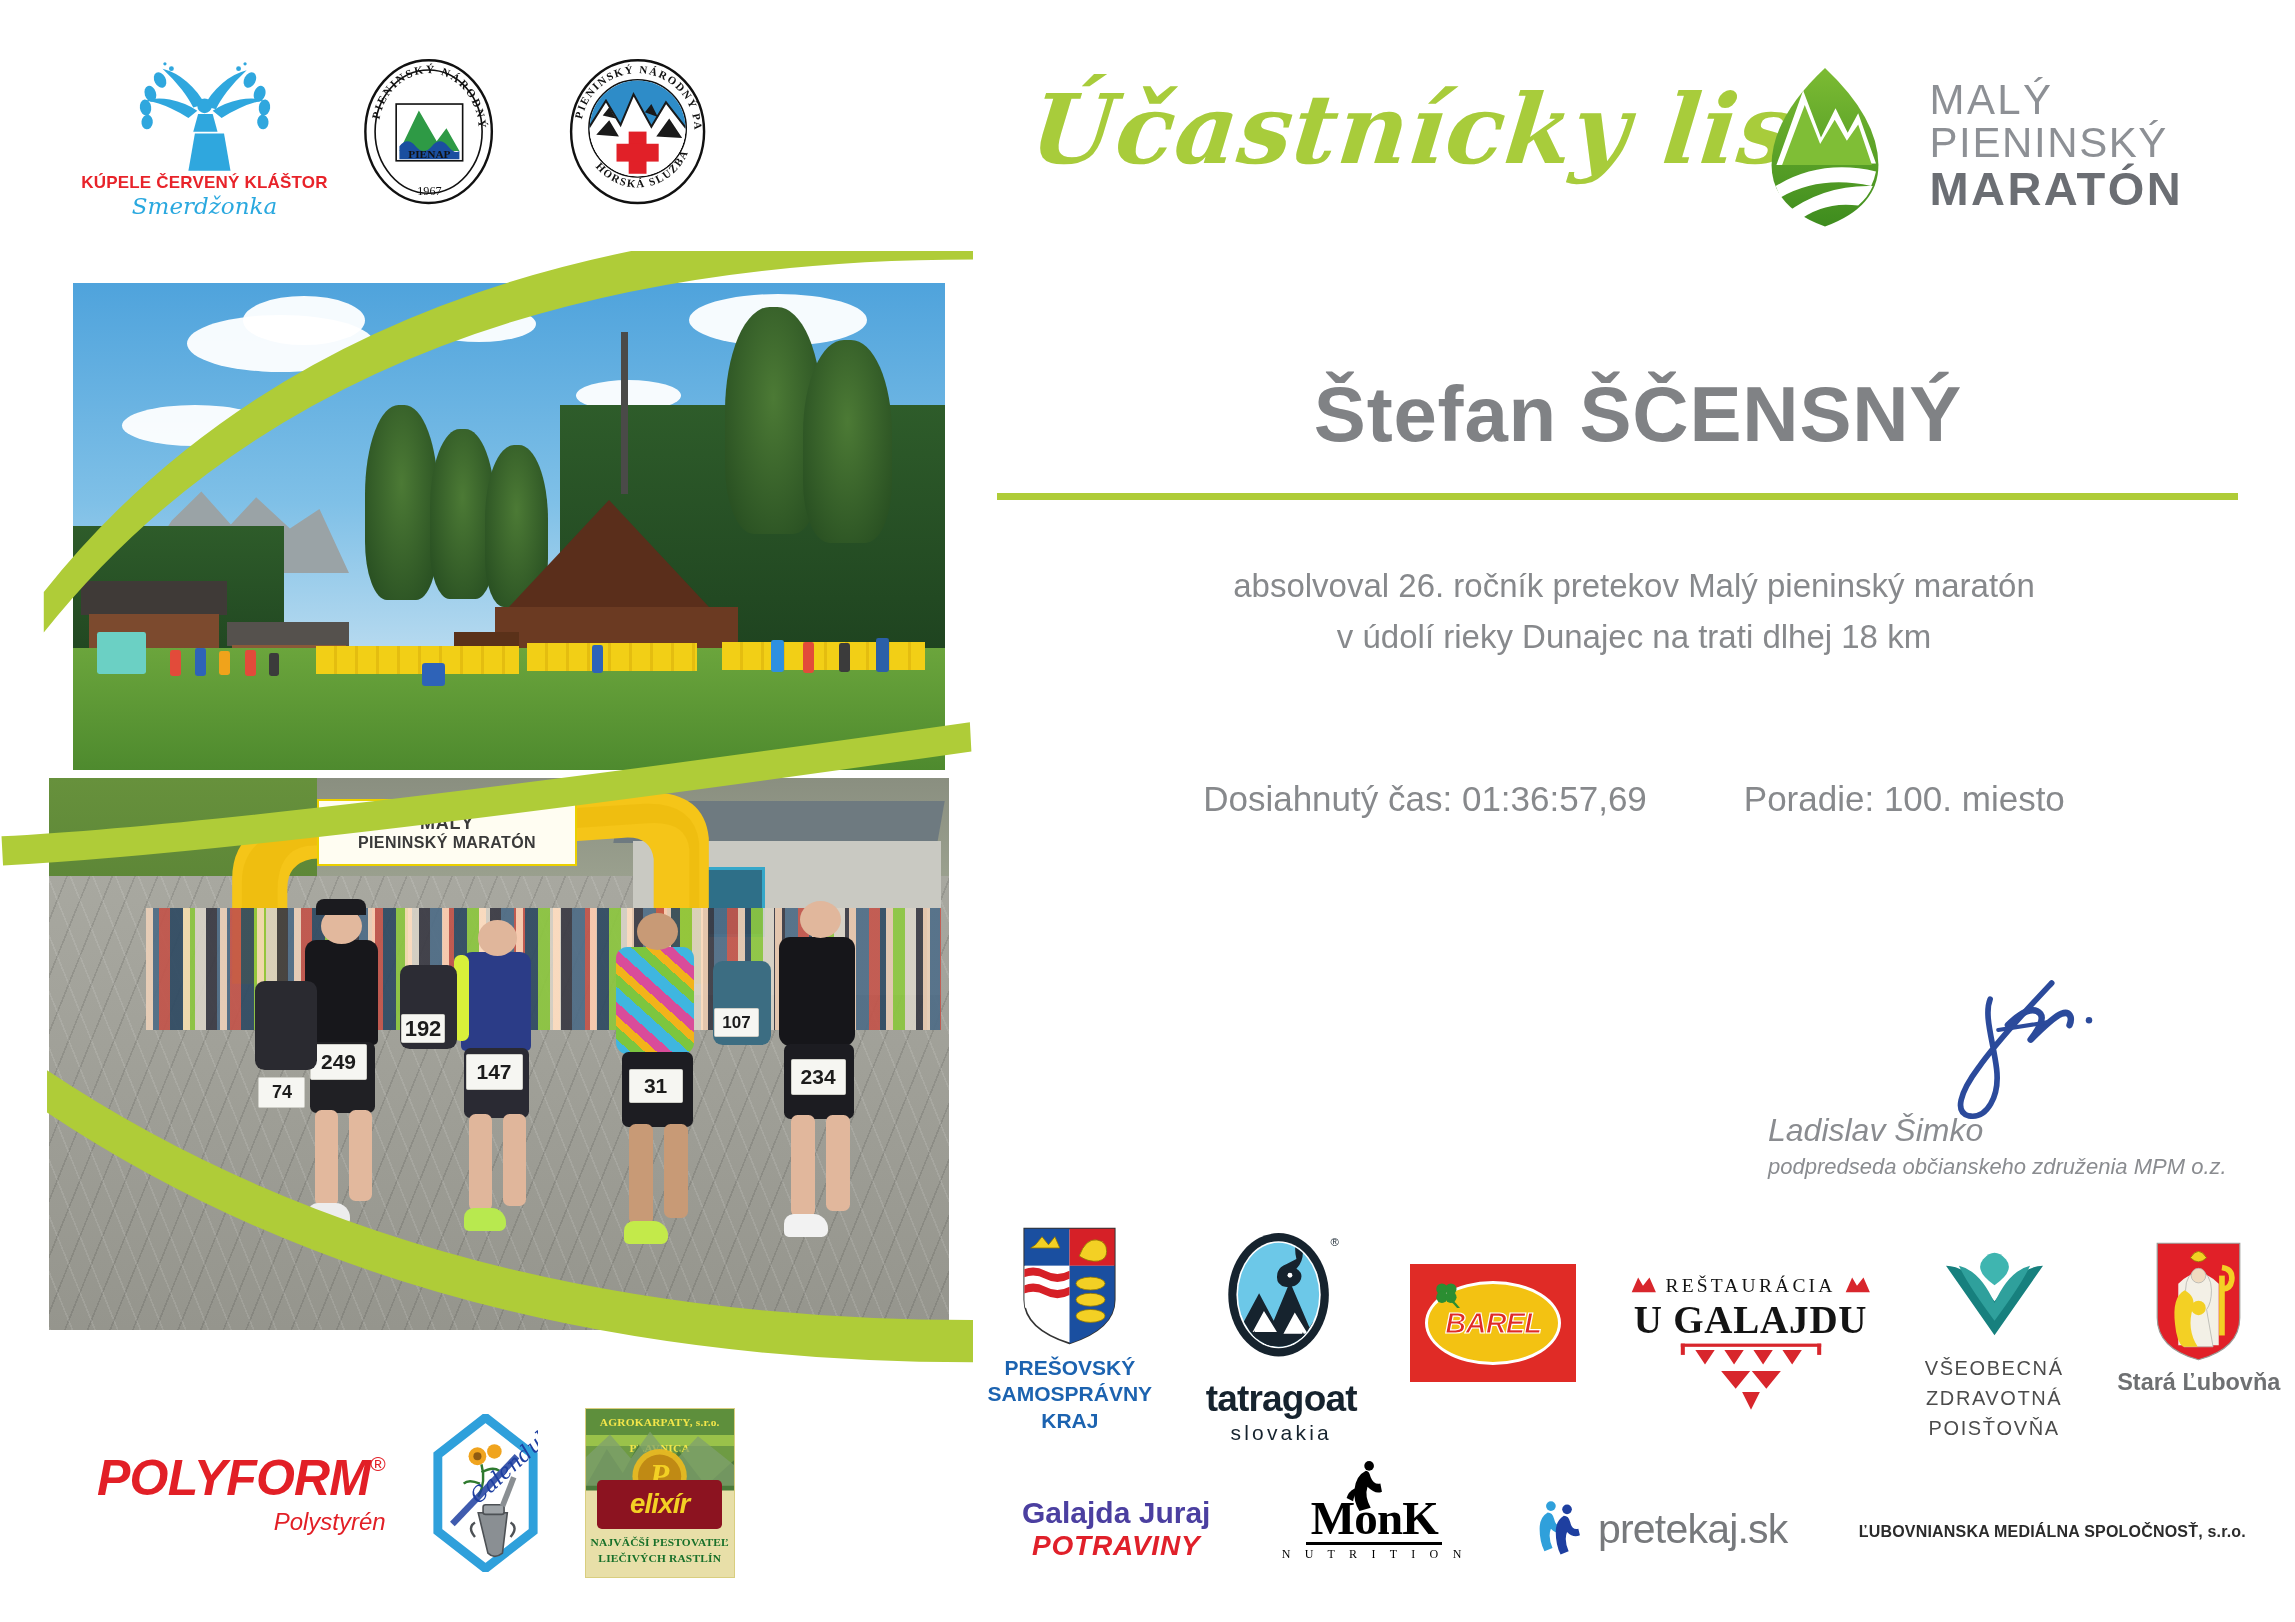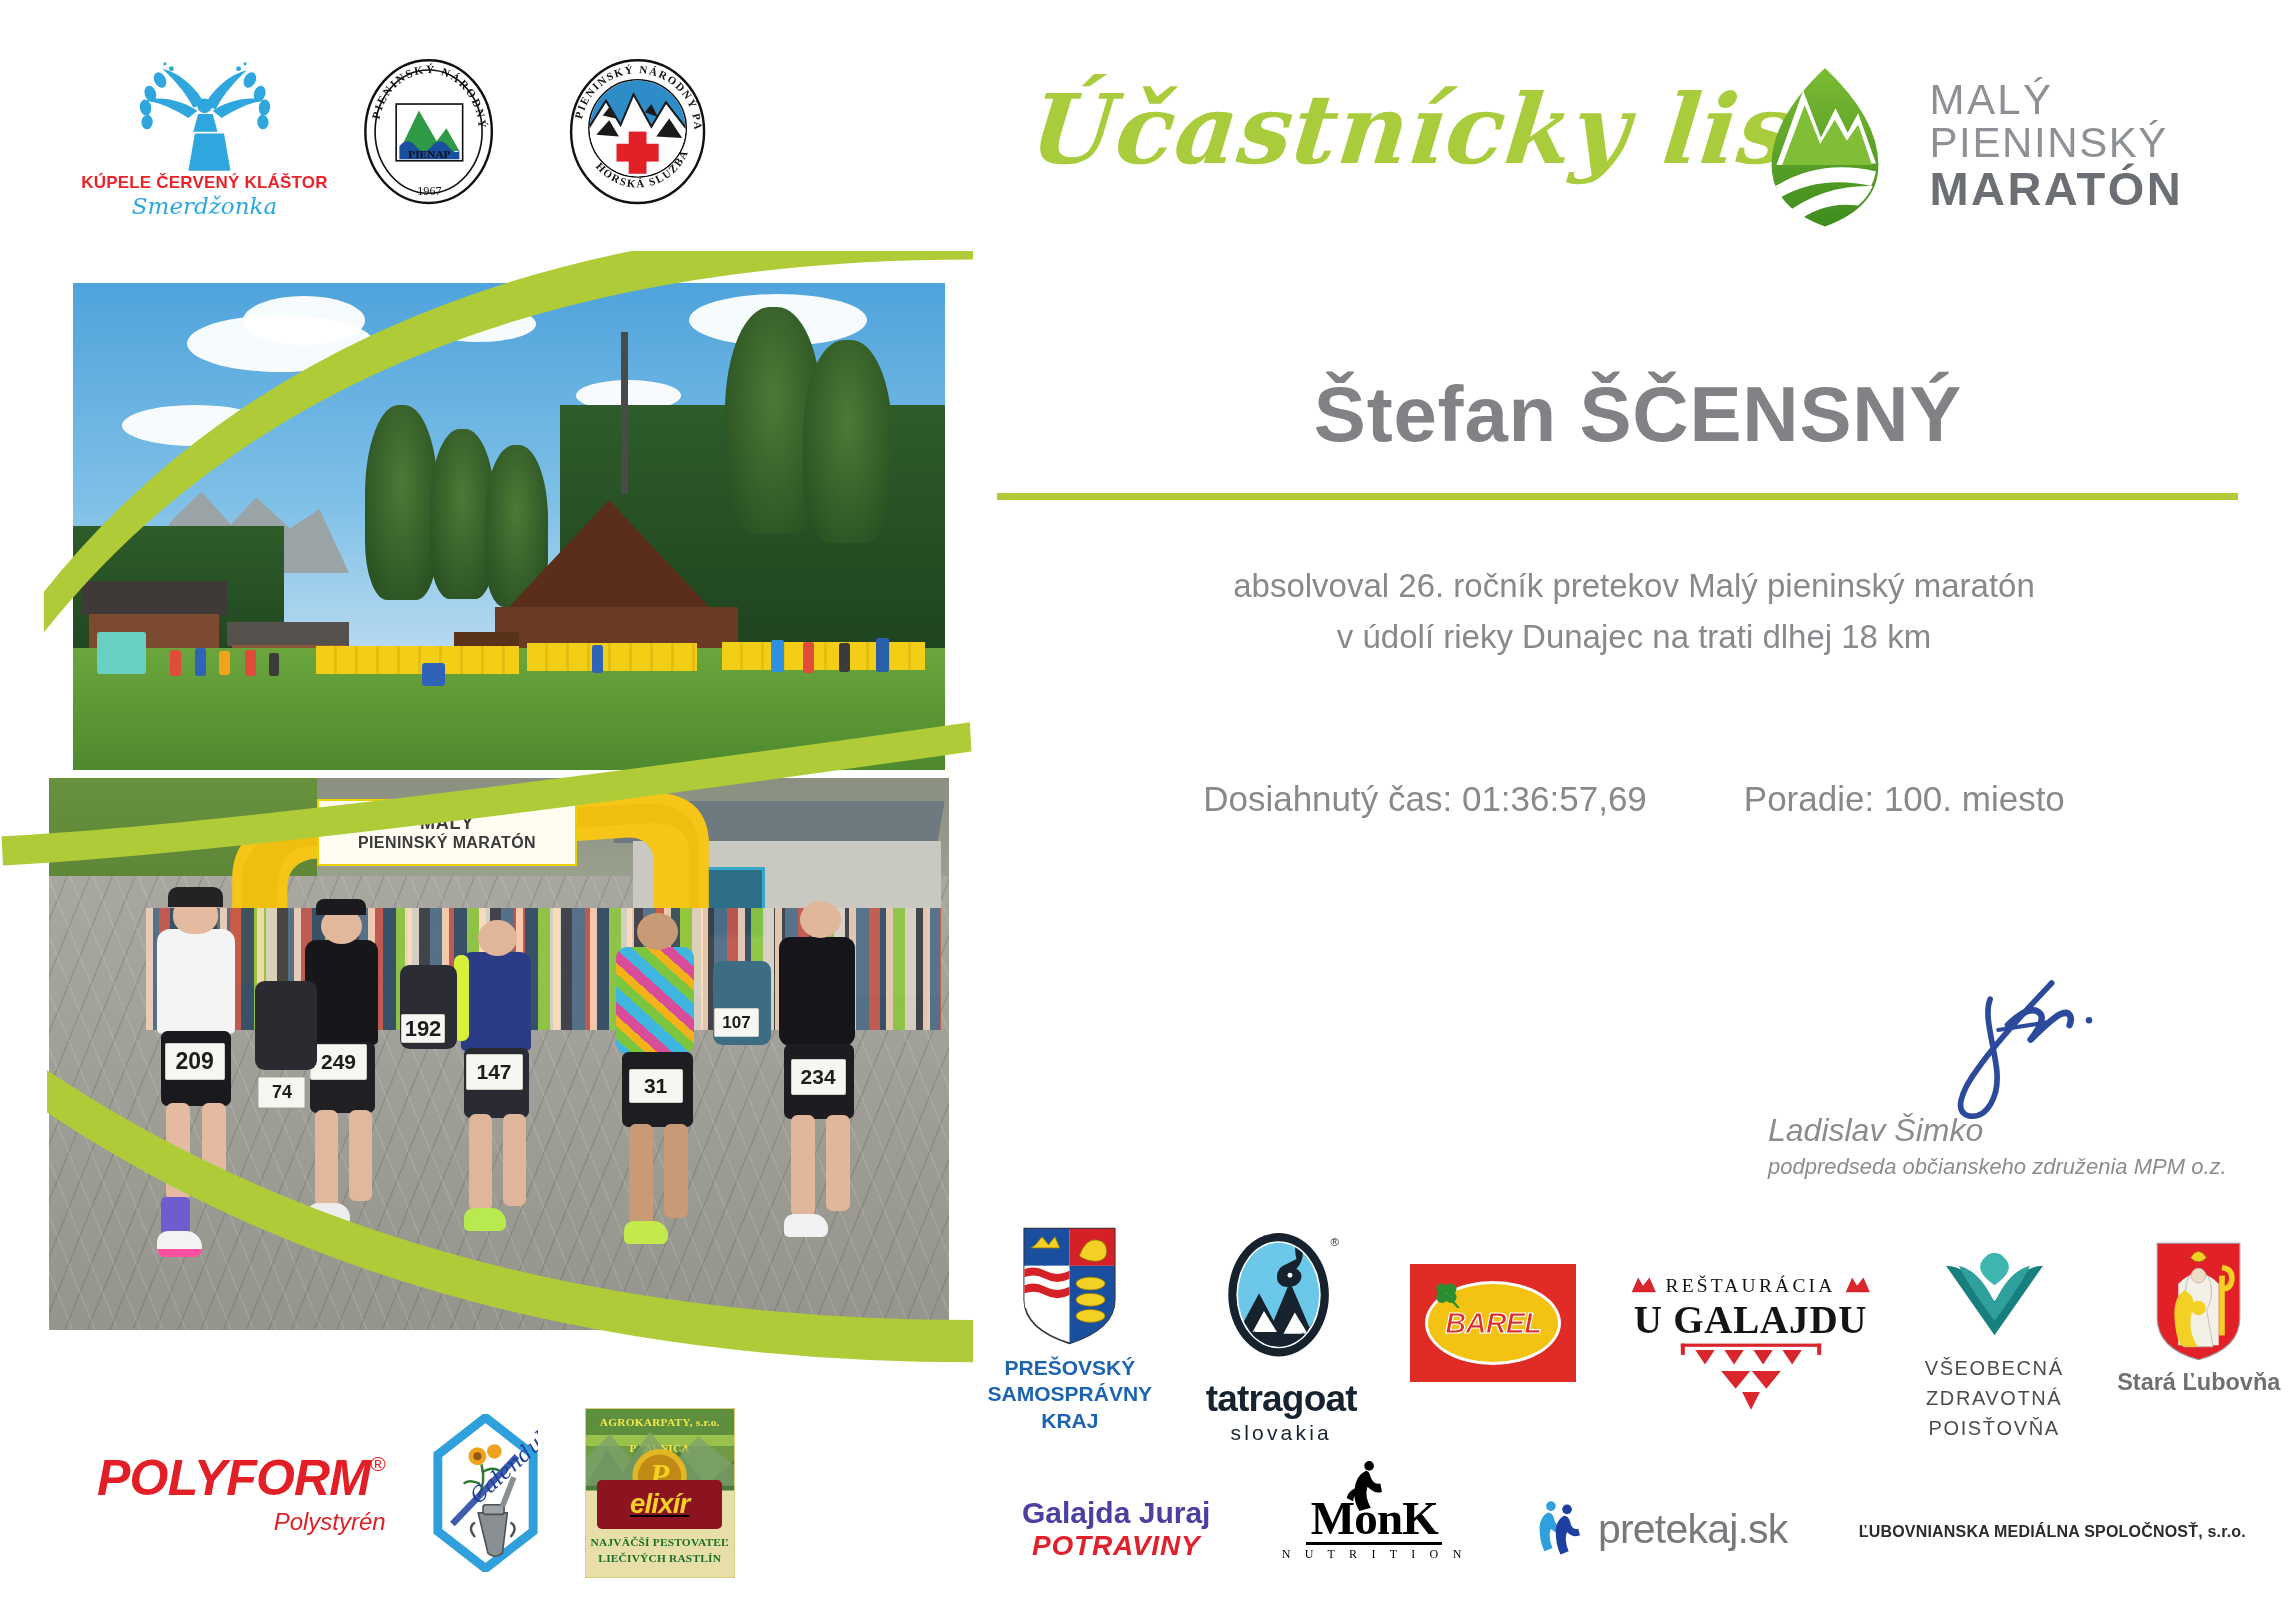--- a/index.html
+++ b/index.html
@@ -142,21 +142,21 @@
   .blsponsors { position:absolute; left:97px; top:1371px; width:876px; height:243px;
                 display:flex; align-items:center; gap:47px; }
   .polyform-w { font-size:50px; font-weight:bold; font-style:italic; color:#E21F26; letter-spacing:-0.8px; }
   .polyform-s { font-size:24px; font-style:italic; color:#E21F26; text-align:right; margin-top:1.6px; }
   .cal-hex { width:105px; height:158px; position:relative; }
   .agro-card { width:150px; height:170px; border:1.6px solid #D9CE7F; position:relative; overflow:hidden;
                background: linear-gradient(#9AC24A 0 22%, #6E9B43 22% 46%, #E8DFA8 46% 100%); }
   .agro-top { position:absolute; left:0; right:0; top:0; height:26px; background:#5E8F3C; color:#F3E64A;
               font-size:11.4px; font-weight:bold; text-align:center; line-height:26px; letter-spacing:0.2px; font-family:"Liberation Serif", serif; }
   .agro-elixir { position:absolute; left:11.4px; right:11.4px; top:71px; height:49px; background:#8C1320; border-radius:4.9px;
-                 display:flex; align-items:center; justify-content:center;text-decoration:underline; }
+                 display:flex; align-items:center; justify-content:center; }
   .agro-elixir span { font-size:27.6px; font-weight:bold; font-style:italic; color:#F3D024; letter-spacing:-0.8px; }
   .agro-b1, .agro-b2 { position:absolute; left:0; right:0; color:#18702A; font-weight:bold; font-size:11.4px; text-align:center;
                        font-family:"Liberation Serif", serif; letter-spacing:0.2px; }
   .agro-b1 { top:127px; } .agro-b2 { top:143px; }
 </style>
 </head>
 <body>
 
 <div class="page">
 
@@ -323,32 +323,20 @@
       <div class="archbanner" style="left:268px;top:21px;width:260px;height:67px;">
         <div class="archb1">MALÝ</div>
         <div class="archb2">PIENINSKÝ MARATÓN</div>
       </div>
 
       <div style="position:absolute;left:97px;top:130px;width:795px;height:122px;
            background:repeating-linear-gradient(90deg,#4E6C86 0 13px,#C2544A 13px 24px,#2F4A62 24px 37px,#8CC63F 37px 49px,#D8D2C6 49px 60px,#3A3A44 60px 71px);opacity:.92;"></div>
       <div style="position:absolute;left:97px;top:130px;width:795px;height:122px;
            background:repeating-linear-gradient(90deg,rgba(255,220,190,.85) 0 7.3px,rgba(0,0,0,0) 7.3px 37px);"></div>
 
-      <div class="runner" style="left:88px;top:151px;width:122px;height:341px;">
-        <div style="position:absolute;left:19.5px;top:0;width:78px;height:105px;background:#F4F4F4;border-radius:13px 13px 4.9px 4.9px;"></div>
-        <div style="position:absolute;left:36px;top:-34px;width:45px;height:39px;background:#E4BBA0;border-radius:50% 50% 44% 44%;"></div>
-        <div style="position:absolute;left:31px;top:-42px;width:55px;height:19.5px;background:#232326;border-radius:9.7px 9.7px 0 0;"></div>
-        <div style="position:absolute;left:24px;top:102px;width:70px;height:75px;background:#1A1A1E;border-radius:6.5px;"></div>
-        <div style="position:absolute;left:29px;top:174px;width:24px;height:97px;background:#E4BBA0;border-radius:6.5px;"></div>
-        <div style="position:absolute;left:65px;top:174px;width:24px;height:89px;background:#E4BBA0;border-radius:6.5px;"></div>
-        <div style="position:absolute;left:24px;top:268px;width:29px;height:39px;background:#6F5DD0;border-radius:4.9px;"></div>
-        <div style="position:absolute;left:19.5px;top:302px;width:45px;height:24px;background:#F3F3F3;border-radius:11.4px 16px 8px 4.9px;"></div>
-        <div style="position:absolute;left:19.5px;top:320px;width:45px;height:8px;background:#FF4FA0;border-radius:0 0 8px 8px;"></div>
-        <div class="bib" style="left:27.6px;top:114px;width:60px;height:37px;font-size:23px;">209</div>
-      </div>
 
       <div class="runner" style="left:243px;top:162px;width:105px;height:324px;">
         <div style="position:absolute;left:13px;top:0;width:73px;height:105px;background:#17171B;border-radius:11.4px 11.4px 4.9px 4.9px;"></div>
         <div style="position:absolute;left:29px;top:-32px;width:41px;height:36px;background:#E2B89D;border-radius:50%;"></div>
         <div style="position:absolute;left:24px;top:-41px;width:50px;height:16px;background:#1B1B1F;border-radius:8px 8px 0 0;"></div>
         <div style="position:absolute;left:18px;top:102px;width:65px;height:71px;background:#202024;border-radius:6.5px;"></div>
         <div style="position:absolute;left:23px;top:170px;width:23px;height:96px;background:#E2B89D;border-radius:6.5px;"></div>
         <div style="position:absolute;left:57px;top:170px;width:23px;height:91px;background:#E2B89D;border-radius:6.5px;"></div>
         <div style="position:absolute;left:16px;top:263px;width:42px;height:23px;background:#EDEDED;border-radius:9.7px 14.6px 6.5px 4.9px;"></div>
         <div class="bib" style="left:18px;top:104px;width:57px;height:36px;font-size:21px;">249</div>

